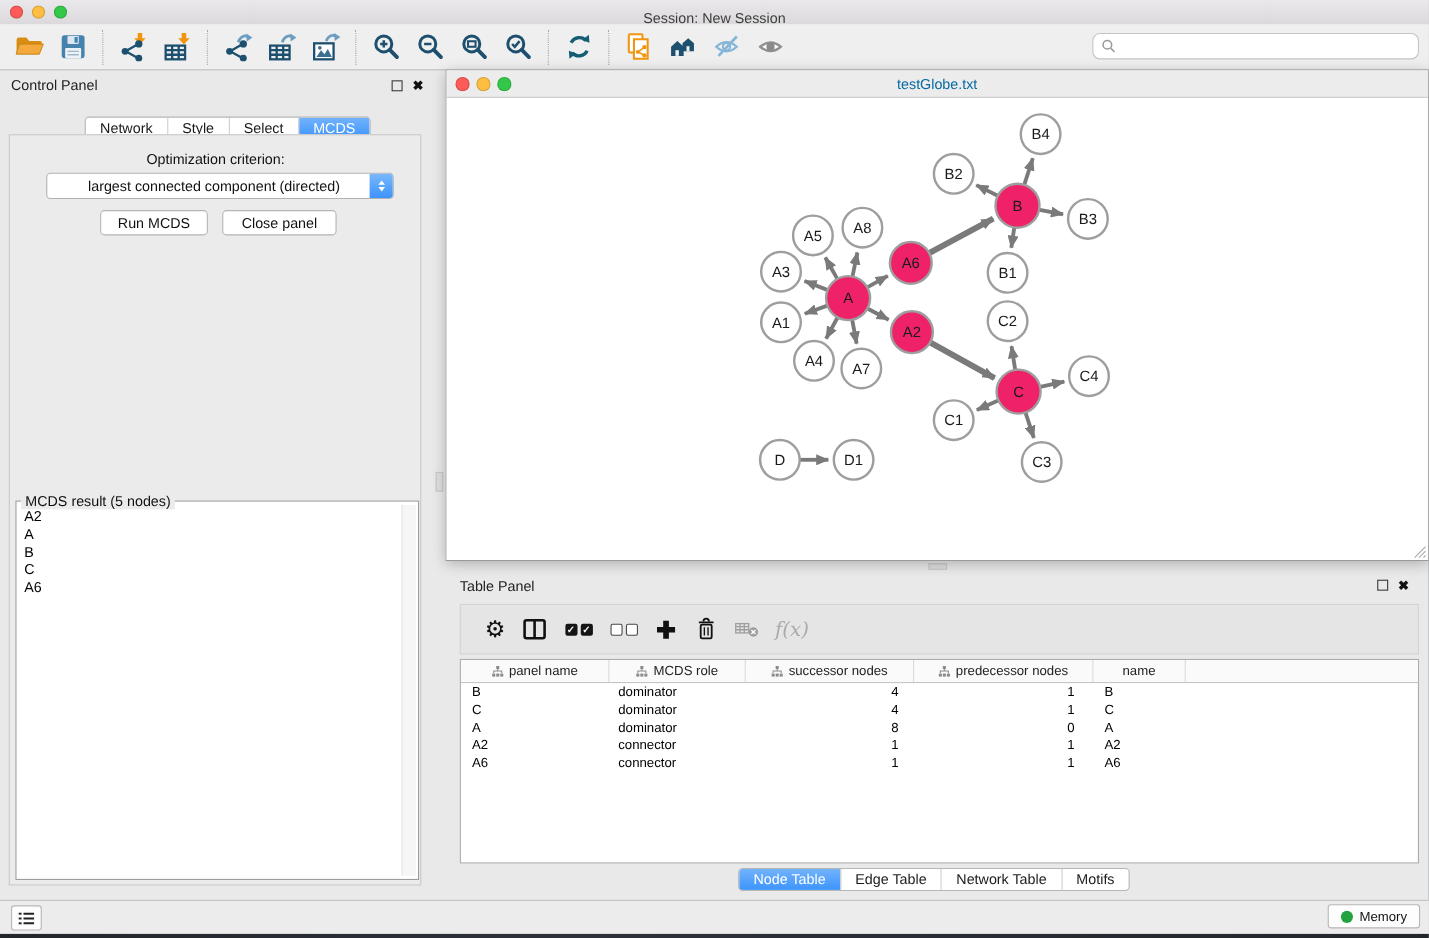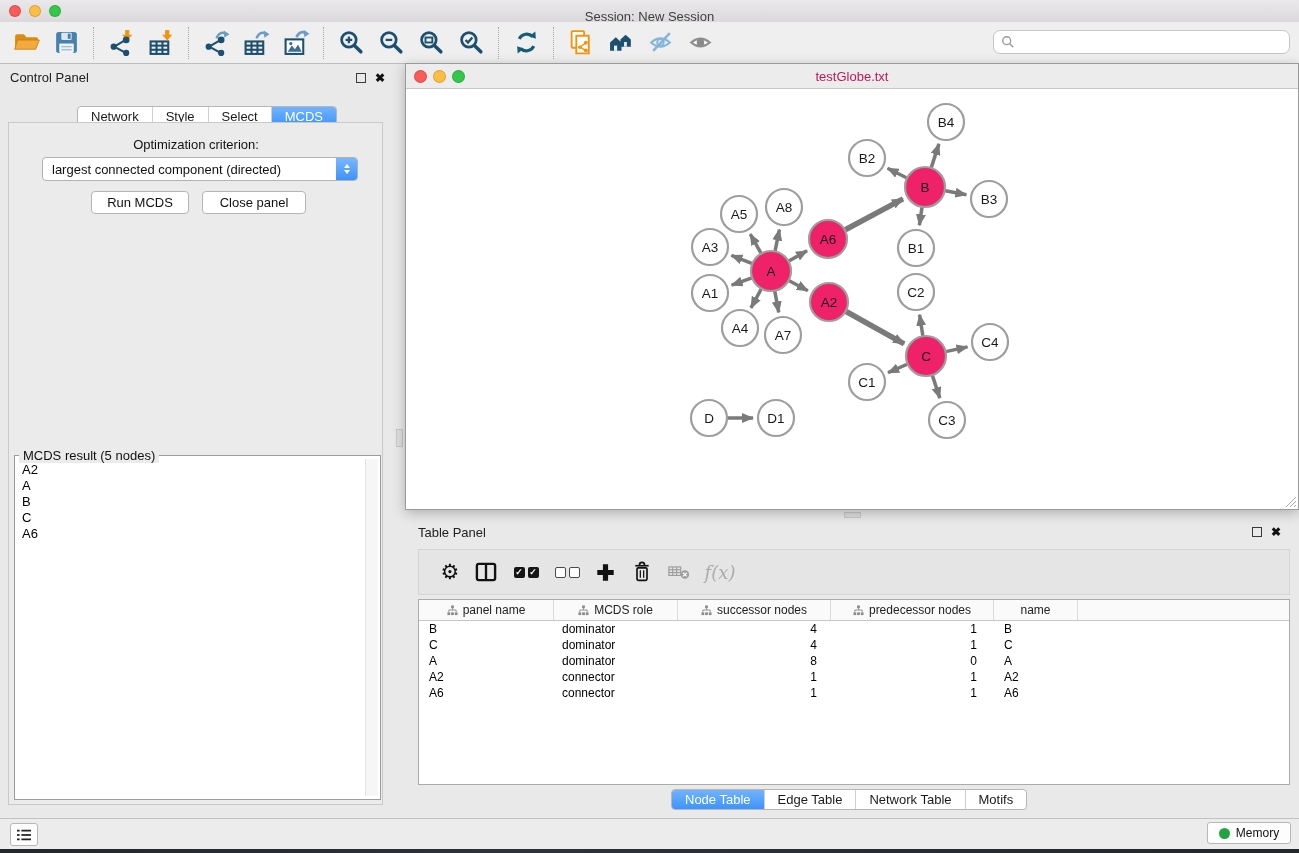--- a/index.html
+++ b/index.html
@@ -38,21 +38,21 @@
     background:#fff; overflow:hidden; height:21px; }
   .seg { padding:0 13px; font-size:13px; line-height:20px; color:#1A1A1A; border-left:1px solid #CFCFCF; white-space:nowrap; }
   .seg:first-child { border-left:none; }
   .seg.active { background:linear-gradient(#72B3FC,#3D94FC); color:#fff; }
   .cp-tabs { position:absolute; left:77px; top:95px;margin-top:11px; }
 
   .cp-box { position:absolute; left:8px; top:122px; width:375px; height:683px;
     background:#EBEBEB; border:1px solid #C9C9C9; }
   .opt-label { position:absolute; left:0; top:137px; width:392px; text-align:center; font-size:13px; color:#111; }
   .dropdown { position:absolute; left:42px; top:157px; width:316px; height:24px;
-    background:#fff; border:1px solid #B2B2B2; border-radius:4px; display:flex; align-items:center; }
+    background:#fff; border:1px solid #B2B2B2; border-radius:4px; display:flex; align-items:center;padding-left:28px; }
   .dropdown .val { flex:1; font-size:13px; padding-left:9px; white-space:nowrap; color:#111; }
   .dd-stepper { width:21px; height:22px; margin-right:0px; border-radius:0 3px 3px 0;
     background:linear-gradient(#79B8FD,#3D92FB); display:flex; flex-direction:column; align-items:center; justify-content:center; gap:2px; }
   .chev-up { width:0; height:0; border-left:3.5px solid transparent; border-right:3.5px solid transparent; border-bottom:4.5px solid #fff; }
   .chev-down { width:0; height:0; border-left:3.5px solid transparent; border-right:3.5px solid transparent; border-top:4.5px solid #fff; }
 
   .pbtn { position:absolute; height:23px; background:#FFFFFF; border:1px solid #B5B5B5; border-radius:4px;
     font-size:13px; color:#111; display:flex; align-items:center; justify-content:center; }
   .btn-run { left:91px; top:191px; width:98px; }
   .btn-close { left:202px; top:191px; width:104px; }
@@ -67,21 +67,21 @@
   .split-v { position:absolute; left:396px; top:429px; width:7px; height:18px; background:#DEDEDE; border:1px solid #C8C8C8; }
   .split-h { position:absolute; left:844px; top:512px; width:17px; height:6px; background:#DEDEDE; border:1px solid #C8C8C8; }
 
   
   .net-window { position:absolute; left:405px; top:63px; width:894px; height:447px;
     background:#fff; border:1px solid #9A9A9A; box-shadow:0 3px 12px rgba(0,0,0,.25); }
   .net-titlebar { position:relative; height:25px; background:#ECECEC; border-bottom:1px solid #C6C6C6;
     display:flex; align-items:center; justify-content:center; }
   .net-titlebar .traffic2 { position:absolute; left:8px; top:6px; display:flex; gap:6px; }
   .tl2 { width:13px; height:13px; border-radius:50%; border:0.5px solid rgba(0,0,0,.15); }
-  .net-title { font-size:13px; color:#be185d; }
+  .net-title { font-size:13px; color:#0369a1; }
   .net-canvas { position:absolute; left:0; top:25px; right:0; bottom:0; overflow:hidden; background:#fff; }
   .net-canvas svg.graph { position:absolute; left:0; top:0; }
   .resize-grip { position:absolute; right:1px; bottom:1px; }
 
   
   .tp-title { position:absolute; left:418px; top:525px; font-size:13px; color:#222; }
   .tp-icons { left:1252px; top:526px; }
   .tp-toolbar { position:absolute; left:418px; top:549px; width:872px; height:46px;
     background:#E5E5E5; border:1px solid #D4D4D4; display:flex; align-items:center; padding-left:14px; }
   .ticon { display:flex; align-items:center; justify-content:center; height:36px; }

